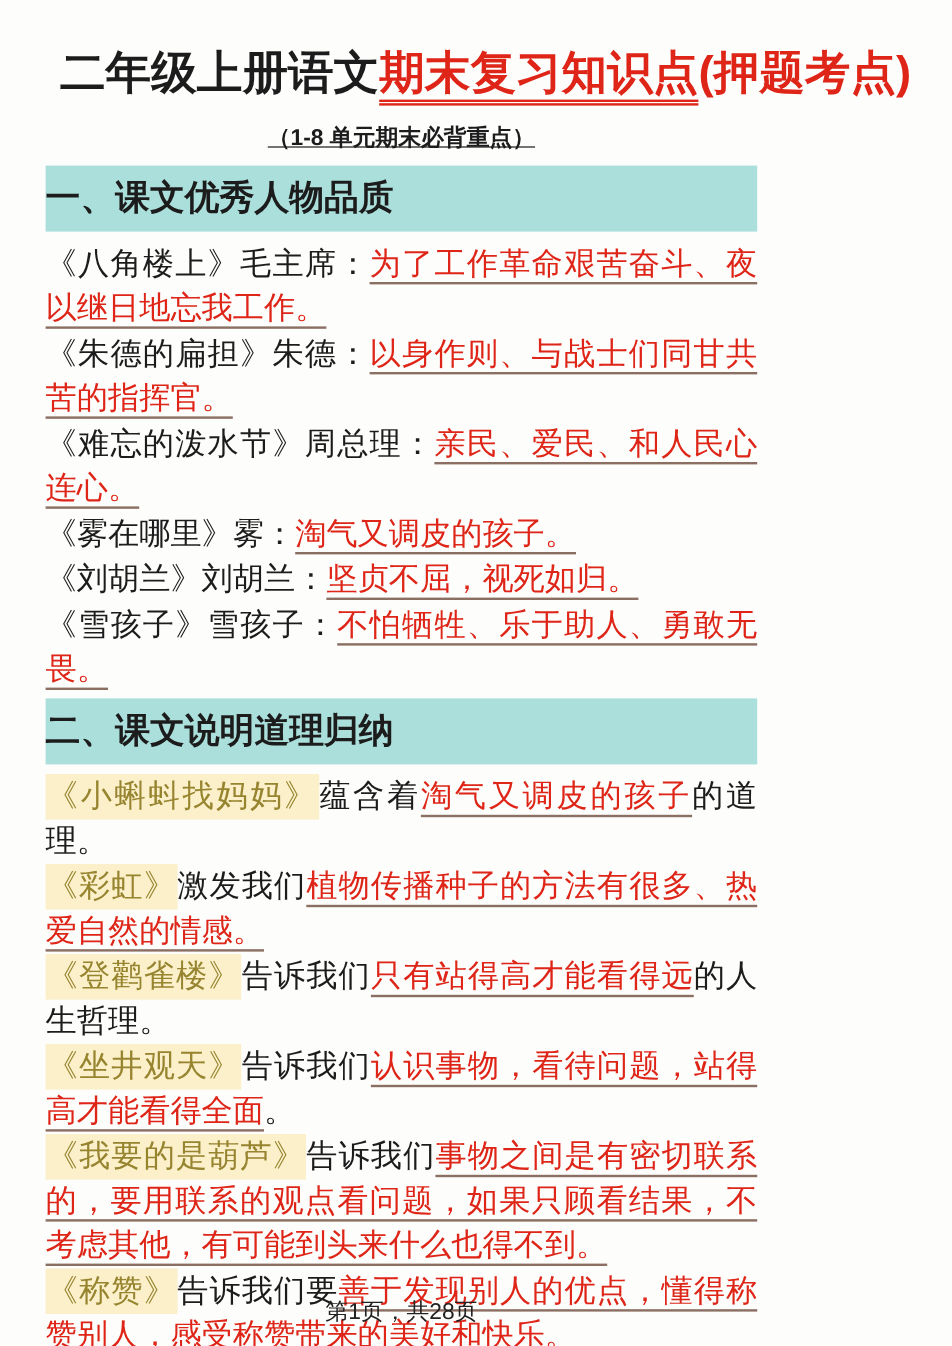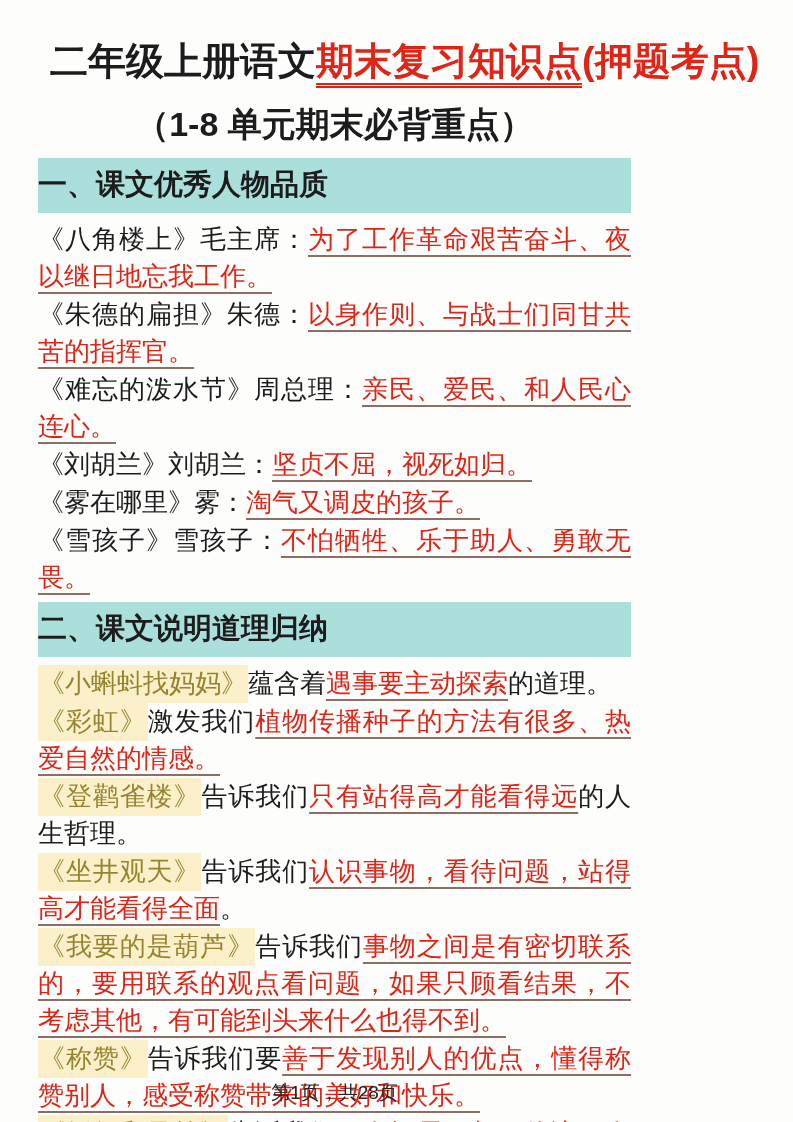--- a/index.html
+++ b/index.html
@@ -35,24 +35,25 @@
   .doc-title .t-red {
     color: var(--accent-red);
   }
   .doc-title .t-red-underlined {
     color: var(--accent-red);
     border-bottom: 5px double var(--accent-red);
     padding-bottom: 1px;
   }
   .doc-subtitle {
     text-align: center;
-    font-size: 34px;
+    font-size: 19px;
     font-weight: bold;
     margin-top: 14px;
     margin-bottom: 10px;
+    text-decoration: underline;
   }
   .section-header {
     background: var(--header-teal);
     text-align: left;
     font-size: 29px;
     font-weight: bold;
     padding: 7px 0 8px 0;
     margin: 6px 0 8px 0;
   }
   .item {
@@ -90,25 +91,25 @@
 <div class="page">
   <h1 class="doc-title"><span>二年级上册语文</span><span class="t-red-underlined">期末复习知识点</span><span class="t-red">(押题考点)</span></h1>
 
   <div class="doc-subtitle">（1-8 单元期末必背重点）</div>
 
   <div id="sections-root">
       <div class="section-header">一、课文优秀人物品质</div>
       <p class="item"><span class="black">《八角楼上》毛主席：</span><span class="red">为了工作革命艰苦奋斗、夜以继日地忘我工作。</span></p>
       <p class="item"><span class="black">《朱德的扁担》朱德：</span><span class="red">以身作则、与战士们同甘共苦的指挥官。</span></p>
       <p class="item"><span class="black">《难忘的泼水节》周总理：</span><span class="red">亲民、爱民、和人民心连心。</span></p>
+      <p class="item"><span class="black">《雾在哪里》雾：</span><span class="red">淘气又调皮的孩子。</span></p>
       <p class="item"><span class="black">《刘胡兰》刘胡兰：</span><span class="red">坚贞不屈，视死如归。</span></p>
-      <p class="item"><span class="black">《雾在哪里》雾：</span><span class="red">淘气又调皮的孩子。</span></p>
       <p class="item"><span class="black">《雪孩子》雪孩子：</span><span class="red">不怕牺牲、乐于助人、勇敢无畏。</span></p>
       <div class="section-header">二、课文说明道理归纳</div>
-      <p class="item"><span class="hl">《小蝌蚪找妈妈》</span><span class="black">蕴含着</span><span class="red">遇事要主动探索</span><span class="black">的道理。</span></p>
+      <p class="item"><span class="hl">《小蝌蚪找妈妈》</span><span class="black">蕴含着</span><span class="red">淘气又调皮的孩子</span><span class="black">的道理。</span></p>
       <p class="item"><span class="hl">《彩虹》</span><span class="black">激发我们</span><span class="red">植物传播种子的方法有很多、热爱自然的情感。</span></p>
       <p class="item"><span class="hl">《登鹳雀楼》</span><span class="black">告诉我们</span><span class="red">只有站得高才能看得远</span><span class="black">的人生哲理。</span></p>
       <p class="item"><span class="hl">《坐井观天》</span><span class="black">告诉我们</span><span class="red">认识事物，看待问题，站得高才能看得全面</span><span class="black">。</span></p>
       <p class="item"><span class="hl">《我要的是葫芦》</span><span class="black">告诉我们</span><span class="red">事物之间是有密切联系的，要用联系的观点看问题，如果只顾看结果，不考虑其他，有可能到头来什么也得不到。</span></p>
       <p class="item"><span class="hl">《称赞》</span><span class="black">告诉我们要</span><span class="red">善于发现别人的优点，懂得称赞别人，感受称赞带来的美好和快乐。</span></p>
       <p class="item"><span class="hl">《纸船和风筝》</span><span class="black">告诉我们</span><span class="red">朋友间需要相互体谅，友谊需要不断地去维护</span><span class="black">。</span></p>
     </div>
 
   <div class="page-footer">第1页，共28页</div>
 </div>

